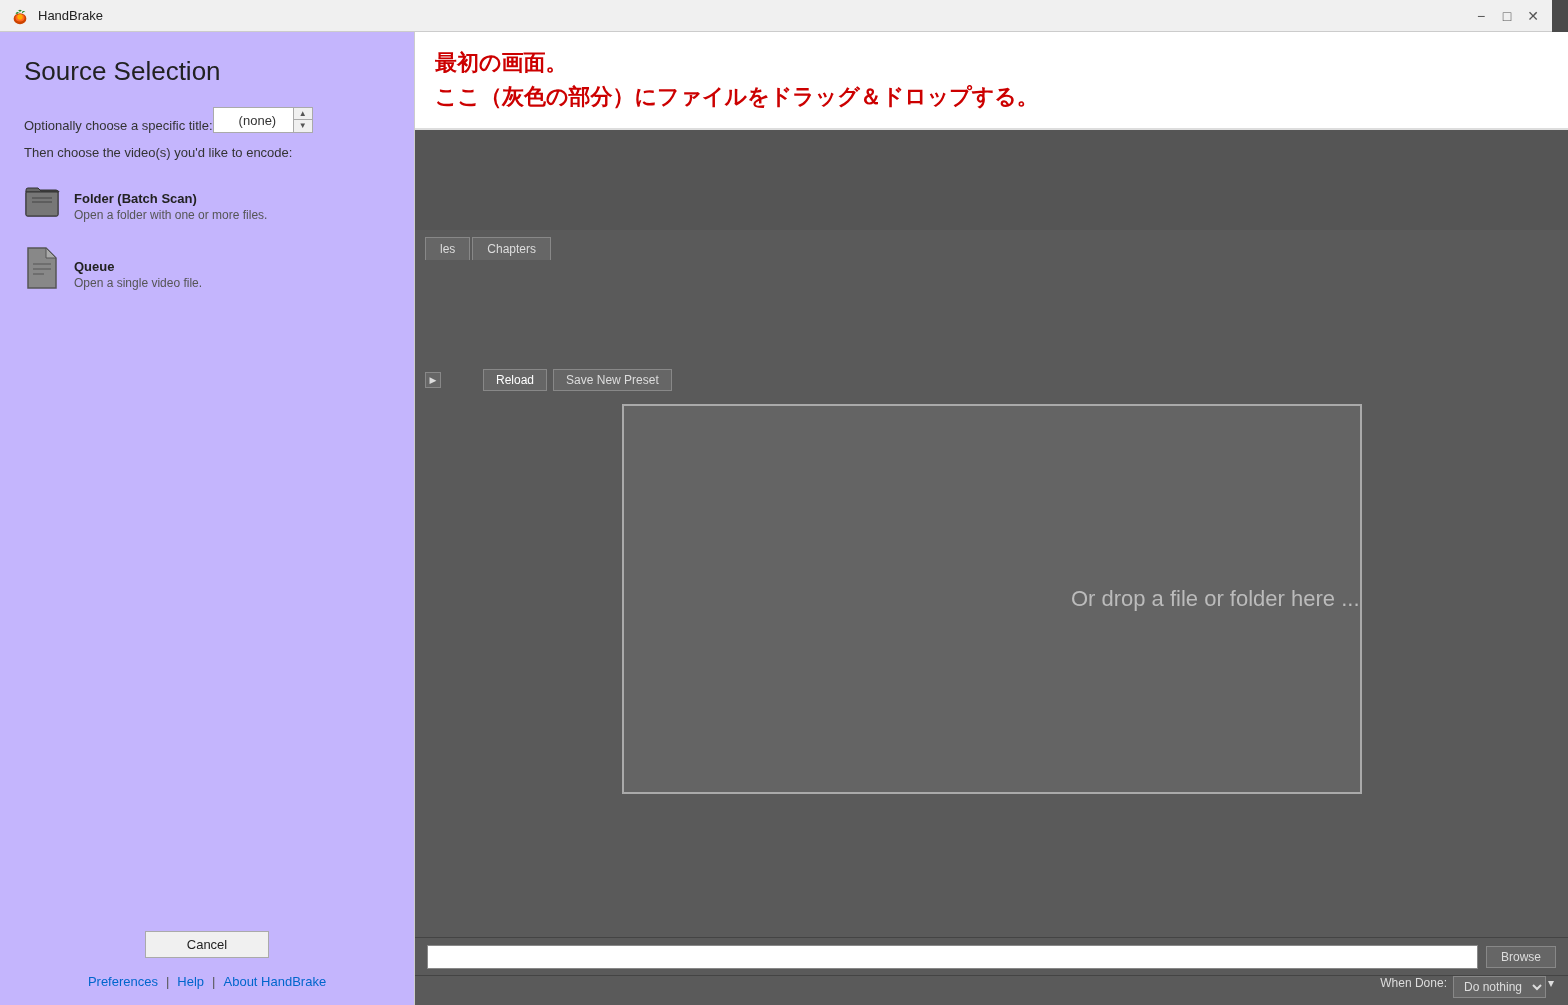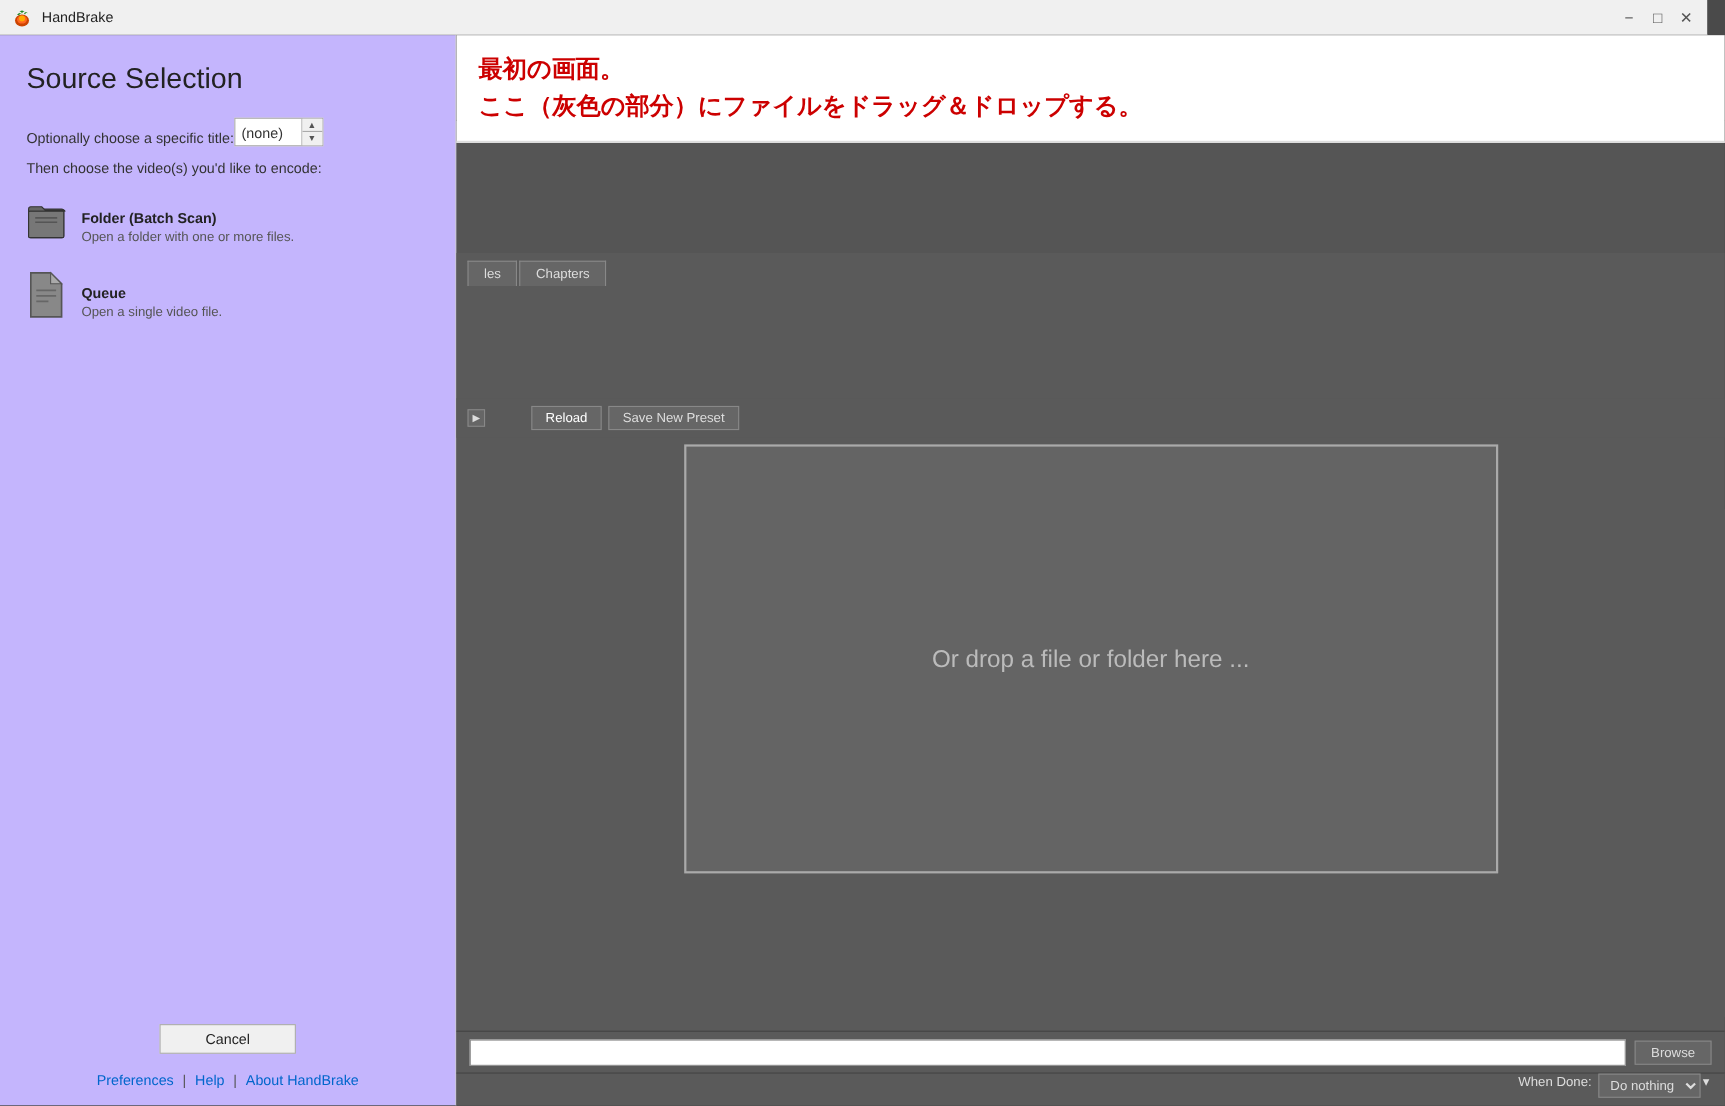--- a/index.html
+++ b/index.html
@@ -77,20 +77,21 @@
       gap: 0;
       margin-bottom: 12px;
       font-size: 13px;
       color: #333;
     }
     .title-select-wrapper {
       display: flex;
       align-items: center;
       border: 1px solid #aaa;
       background: #fff;
+      padding-left: 19px;
     }
     .title-select-value {
       padding: 2px 6px;
       font-size: 13px;
       color: #333;
       min-width: 60px;
     }
     .spin-buttons {
       display: flex;
       flex-direction: column;
@@ -427,21 +428,21 @@
       <button style="padding:3px 12px;background:#666;border:1px solid #888;color:#ffffff;font-size:12px;cursor:pointer;margin-left:36px;">Reload</button>
       <button style="padding:3px 12px;background:#666;border:1px solid #888;color:#ddd;font-size:12px;cursor:pointer;">Save New Preset</button>
     </div>
 
     <div style="position:absolute; left:0; right:0; height:30px; background:#5a5a5a; display:flex; align-items:flex-end; padding:0 10px; gap:2px; z-index:1; margin-top: calc(78px + 84px + 36px);">
       <div style="padding:4px 14px;background:#666;border:1px solid #888;border-bottom:none;color:#ddd;font-size:12px;cursor:pointer;">les</div>
       <div style="padding:4px 14px;background:#666;border:1px solid #888;border-bottom:none;color:#ddd;font-size:12px;cursor:pointer;margin-top:40px;">Chapters</div>
     </div>
 
     <div style="position:absolute; top: calc(78px + 84px + 36px + 30px); left:0; right:0; bottom: 68px; background:#5a5a5a; display:flex; align-items:center; justify-content:center;">
-      <div style="width:740px;height:390px;border:2px solid #aaa;background:#646464;display:flex;align-items:center;justify-content:center;cursor:pointer;">
+      <div style="width:740px;height:390px;border:2px solid #aaa;background:#646464;display:flex;align-items:center;justify-content:flex-end;cursor:pointer;">
         <span style="font-size:22px;color:#bbb;font-weight:300;">Or drop a file or folder here ...</span>
       </div>
     </div>
 
     <div style="position:absolute; bottom:30px; left:0; right:0; height:38px; background:#5a5a5a; display:flex; align-items:center; padding:0 12px; gap:8px; border-top:1px solid #444;">
       <input type="text" style="flex: 1 1 0%; height: 24px; background: rgb(255, 255, 255); border: 1px solid rgb(136, 136, 136); padding: 0px 6px; font-size: 12px; color: rgb(51, 51, 51);" value="">
       <button style="padding:3px 14px;background:#666;border:1px solid #888;color:#ddd;font-size:12px;cursor:pointer;">Browse</button>
     </div>
 
     <div style="position:absolute; bottom:0; left:0; right:0; height:30px; background:#5a5a5a; display:flex; align-items:flex-start; justify-content:flex-end; padding:0 14px; border-top:1px solid #444;">

